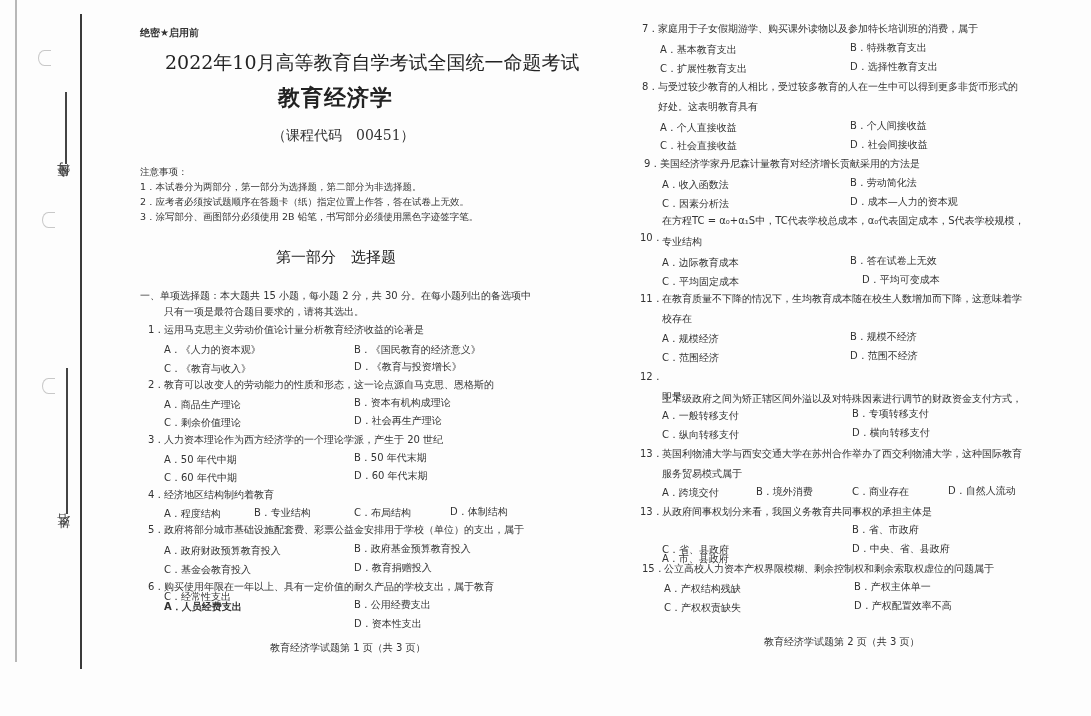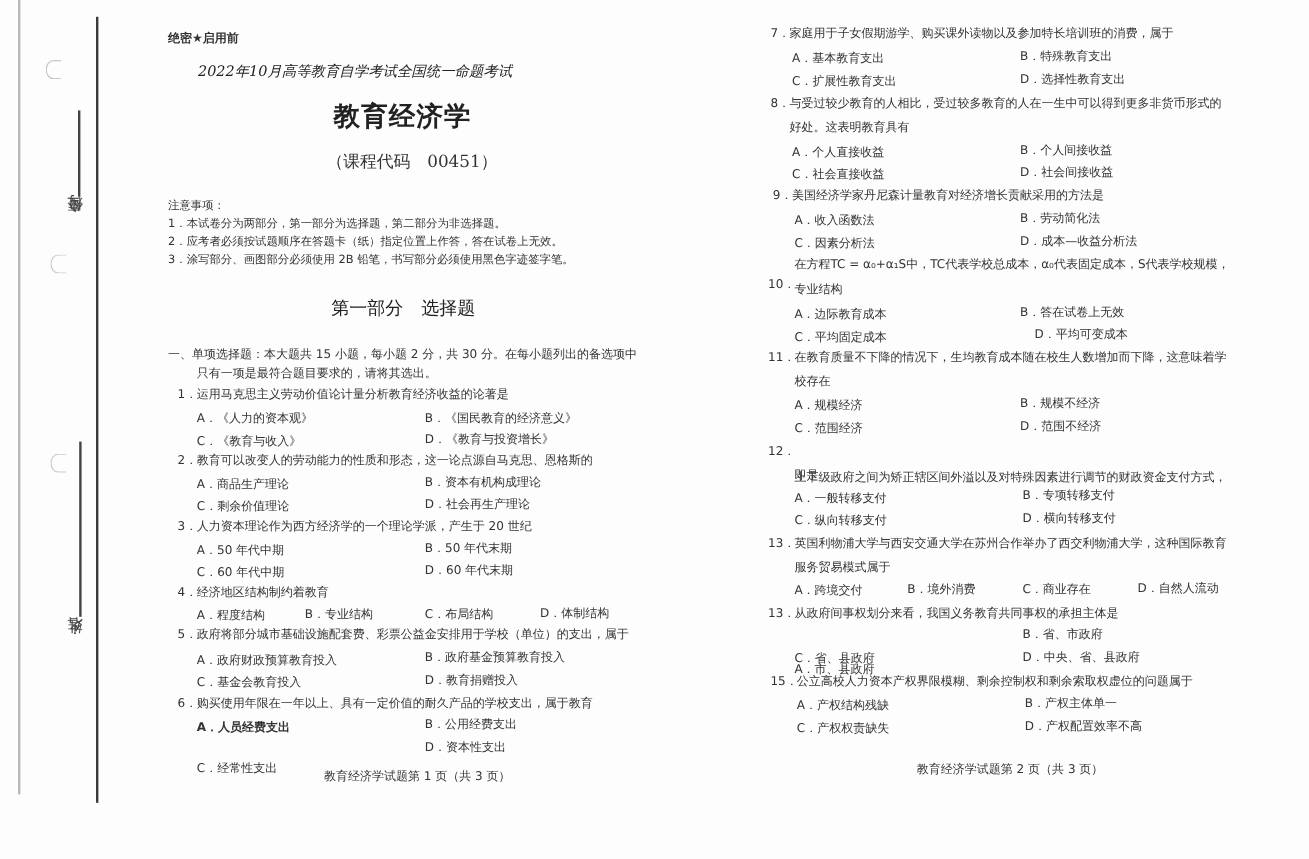--- a/index.html
+++ b/index.html
@@ -31,21 +31,21 @@
     position: absolute; width: 1.5px; background: #444;
   }
   .page {
     position: absolute; top: 0;
     font-size: 11px; line-height: 1.0;
   }
   .page-left { left: 130px; width: 420px; }
   .page-right { left: 630px; width: 420px; }
   .abs { position: absolute; white-space: nowrap; }
   .secret { font-family: "DejaVu Sans", sans-serif; font-size: 10px; font-weight: bold; color: #333; }
-  .exam-title { font-size: 12px; color: #222; font-style: italic; }
+  .exam-title { font-size: 19px; color: #222; }
   .subject-title { font-size: 22px; font-weight: bold; color: #222; letter-spacing: 1px; }
   .course-code { font-size: 14px; color: #333; }
   .notice { font-family: "DejaVu Sans", sans-serif; font-size: 9.5px; color: #333; }
   .part-title { font-size: 15px; color: #222; }
   .section-head { font-family: "DejaVu Sans", sans-serif; font-size: 10px; color: #333; }
   .q { font-family: "DejaVu Sans", sans-serif; font-size: 10px; color: #333; }
   .opt { font-family: "DejaVu Sans", sans-serif; font-size: 10px; color: #333; }
   .footer { font-family: "DejaVu Sans", sans-serif; font-size: 10px; color: #333; }
 </style>
 </head>
@@ -120,21 +120,21 @@
     <div class="abs opt" style="left:224px; top:544px;">B．政府基金预算教育投入</div>
     <div class="abs opt" style="left:34px; top:565px;">C．基金会教育投入</div>
     <div class="abs opt" style="left:224px; top:563px;">D．教育捐赠投入</div>
   </div>
 
   <div>
     <div class="abs q" style="left:18px; top:582px;">6．</div>
     <div class="abs q" style="left:34px; top:582px;">购买使用年限在一年以上、具有一定价值的耐久产品的学校支出，属于教育</div>
     <div class="abs opt" style="left:34px; top:602px;font-weight:bold;">A．人员经费支出</div>
     <div class="abs opt" style="left:224px; top:600px;">B．公用经费支出</div>
-    <div class="abs opt" style="left:34px; top:636px;">C．经常性支出</div>
+    <div class="abs opt" style="left:34px; top:592px;">C．经常性支出</div>
     <div class="abs opt" style="left:224px; top:619px;">D．资本性支出</div>
   </div>
 
   <div class="abs footer" style="left:140px; top:643px;">教育经济学试题第 1 页（共 3 页）</div>
 </div>
 
 <div class="page page-right">
 
   <div>
     <div class="abs q" style="left:12px; top:24px;">7．</div>
@@ -154,21 +154,21 @@
     <div class="abs opt" style="left:30px; top:141px;">C．社会直接收益</div>
     <div class="abs opt" style="left:220px; top:140px;">D．社会间接收益</div>
   </div>
 
   <div>
     <div class="abs q" style="left:14px; top:159px;">9．</div>
     <div class="abs q" style="left:30px; top:159px;">美国经济学家丹尼森计量教育对经济增长贡献采用的方法是</div>
     <div class="abs opt" style="left:32px; top:180px;">A．收入函数法</div>
     <div class="abs opt" style="left:220px; top:178px;">B．劳动简化法</div>
     <div class="abs opt" style="left:32px; top:199px;">C．因素分析法</div>
-    <div class="abs opt" style="left:220px; top:197px;">D．成本—收益分析法</div>
+    <div class="abs opt" style="left:220px; top:197px;">D．成本—人力的资本观</div>
   </div>
 
   <div>
     <div class="abs q" style="left:10px; top:233px;">10．</div>
     <div class="abs q" style="left:32px; top:216px;">在方程TC = α₀+α₁S中，TC代表学校总成本，α₀代表固定成本，S代表学校规模，</div>
     <div class="abs q" style="left:32px; top:237px;">专业结构</div>
     <div class="abs opt" style="left:32px; top:258px;">A．边际教育成本</div>
     <div class="abs opt" style="left:220px; top:256px;">B．答在试卷上无效</div>
     <div class="abs opt" style="left:32px; top:277px;">C．平均固定成本</div>
     <div class="abs opt" style="left:232px; top:275px;">D．平均可变成本</div>

